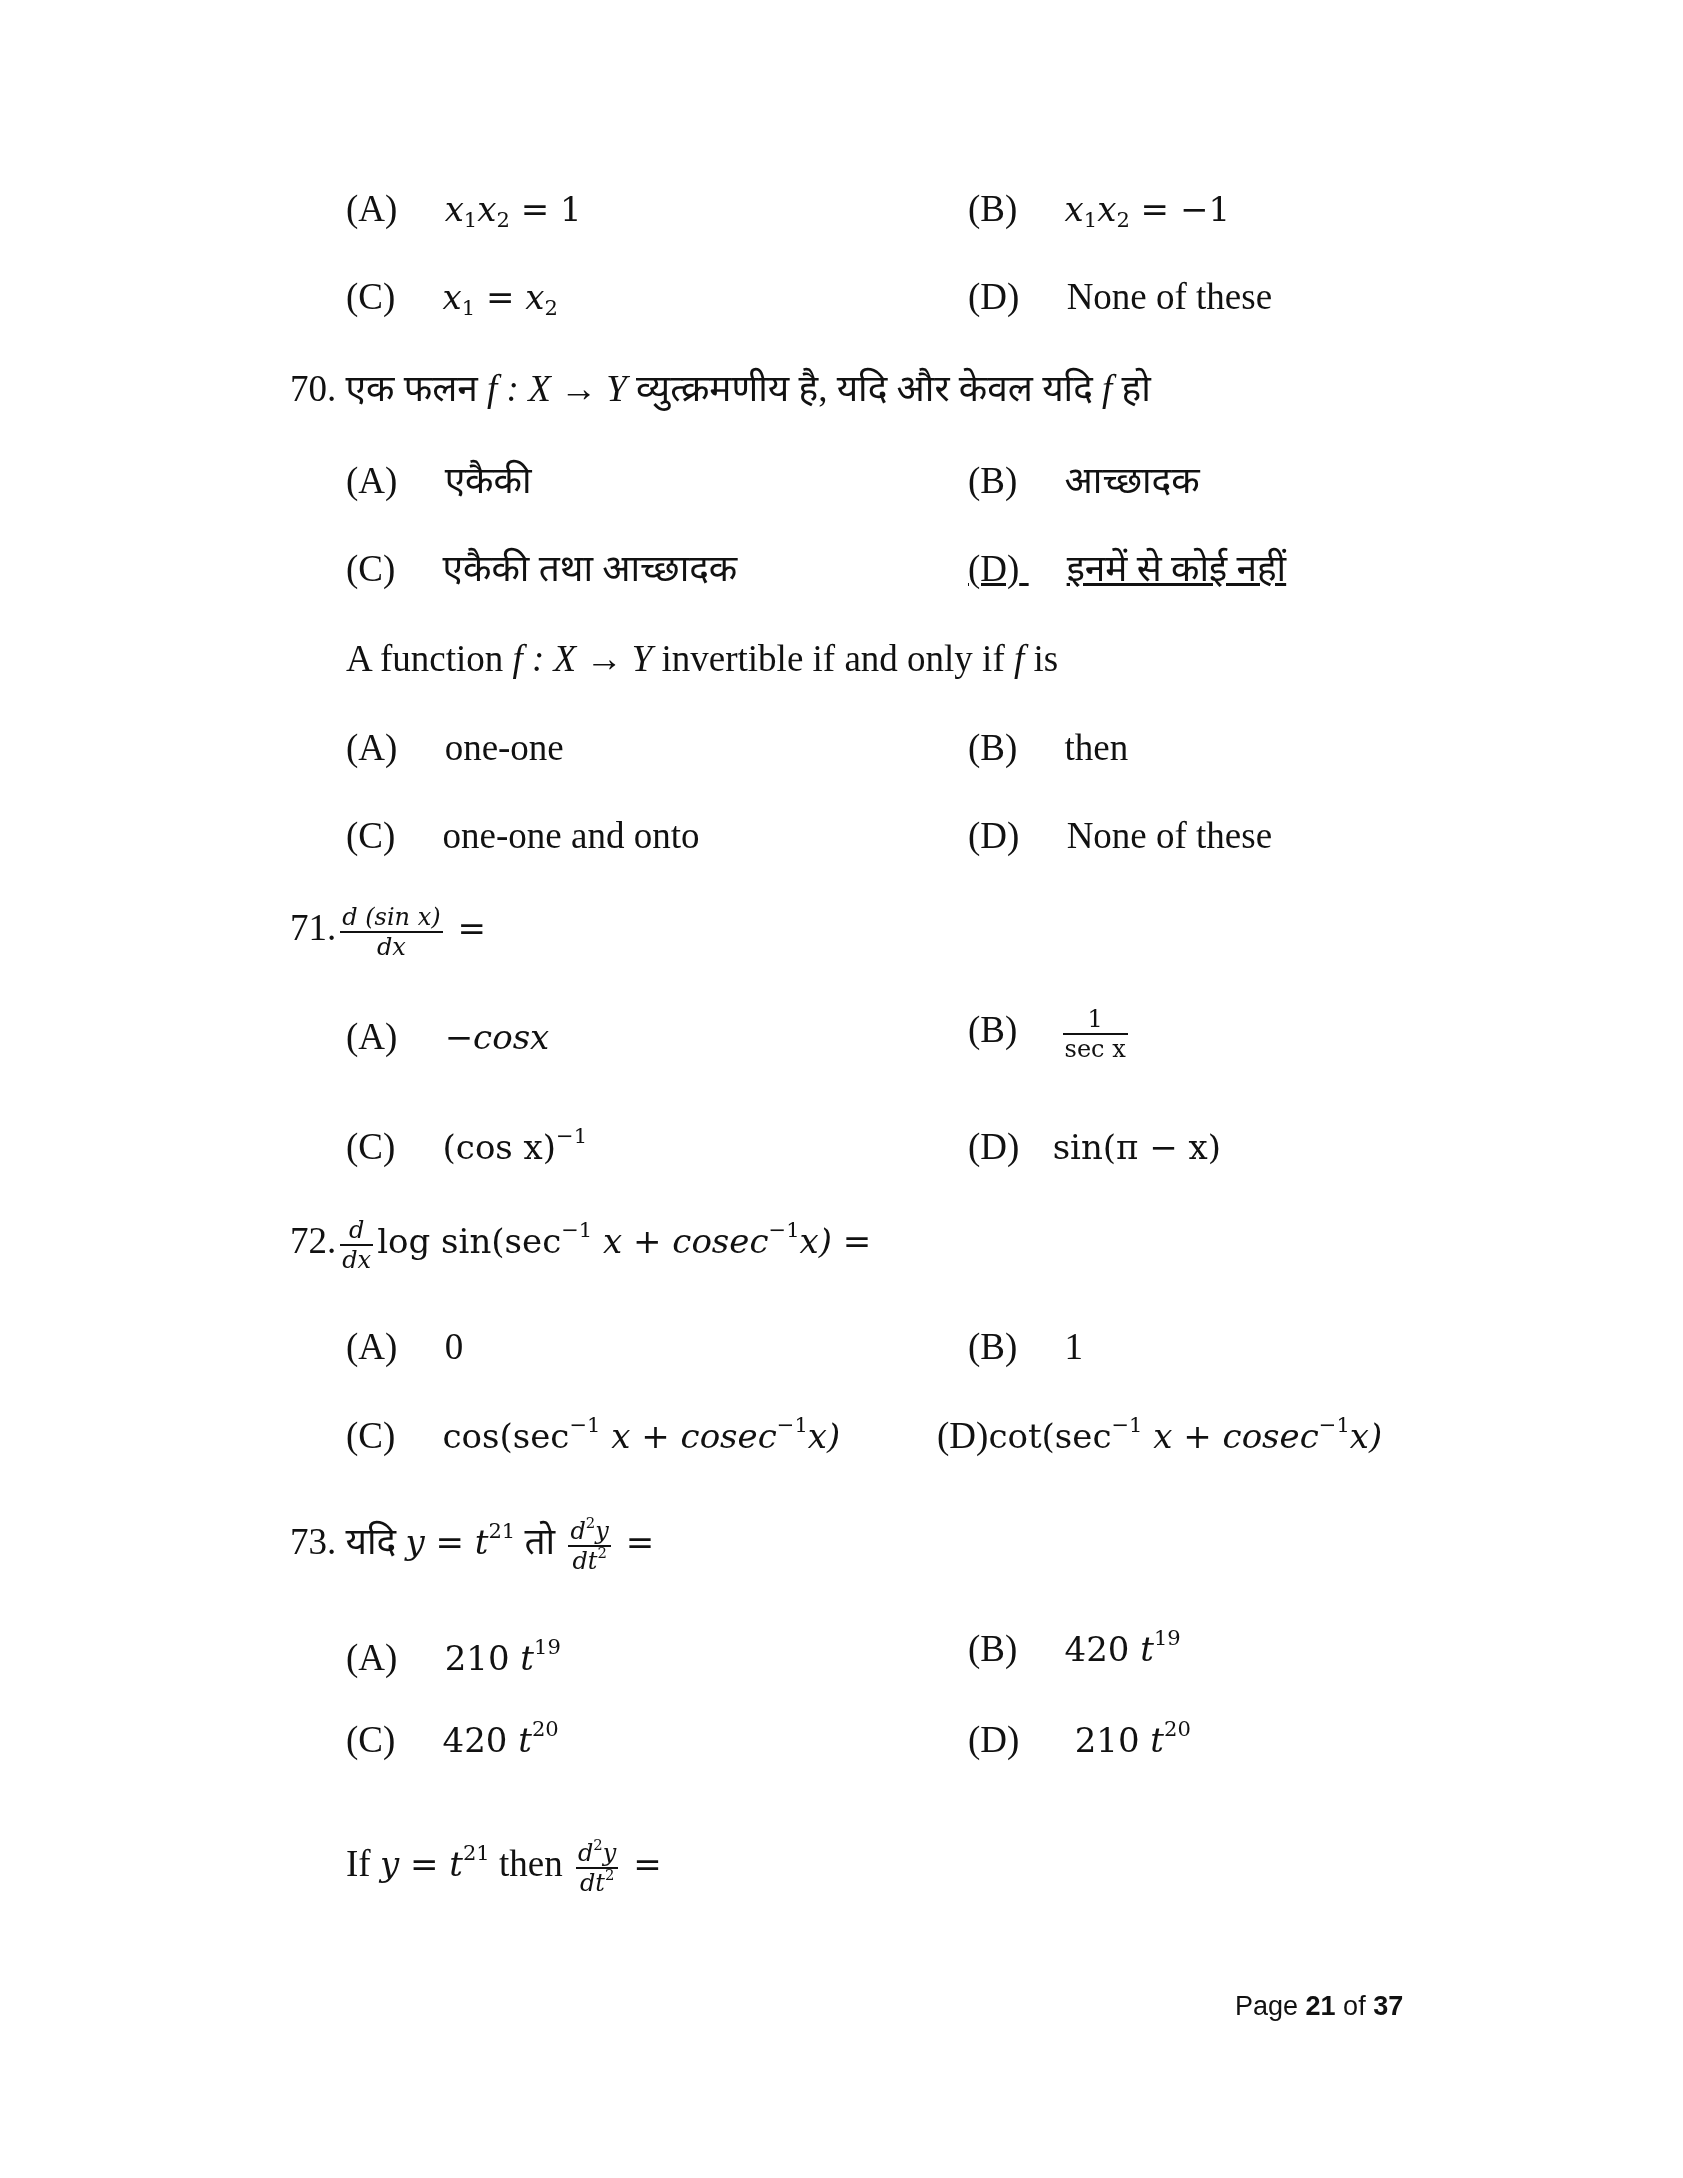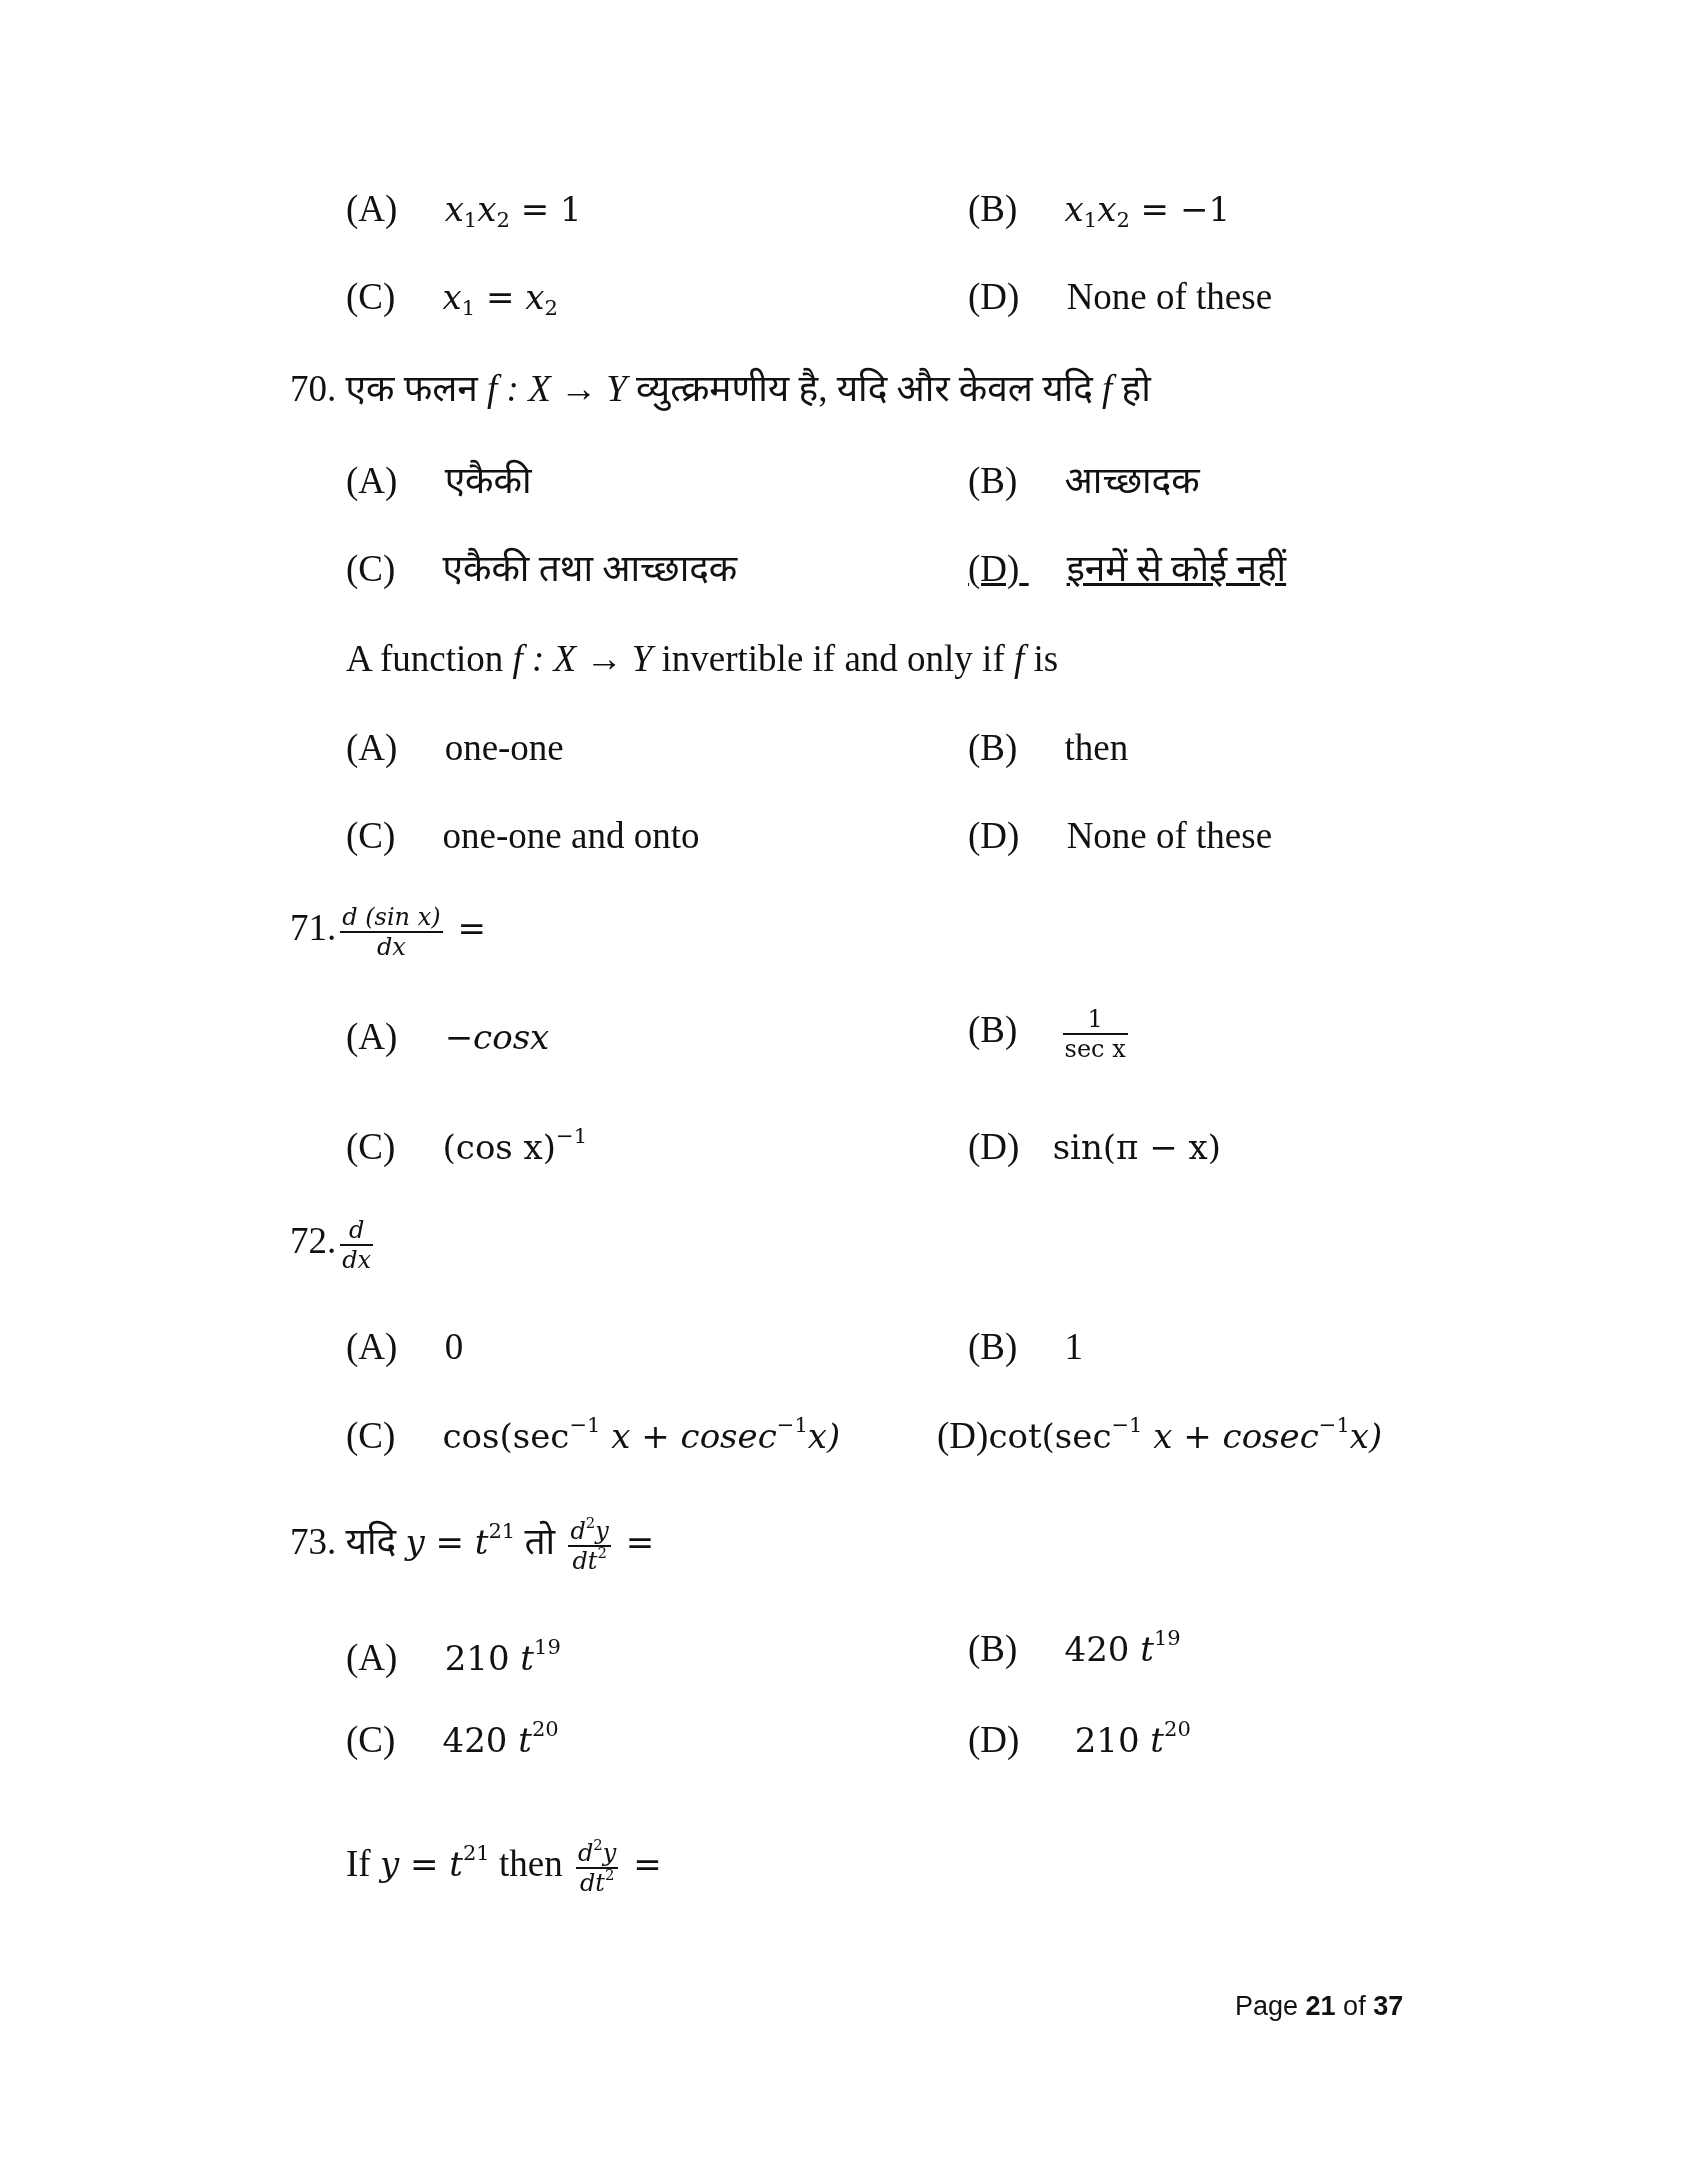--- a/index.html
+++ b/index.html
@@ -108,21 +108,21 @@
 <div class="abs line" style="left:968px; top:1125px;">
   <span class="lbl">(D)</span>
   <span class="math" style="margin-left:24px;">sin(π − x)</span>
 </div>
 
 <div class="abs line" style="left:290px; top:1216px;">
   <span>72.</span><span class="frac math">
       <span class="num mi">d</span>
       <span class="bar"></span>
       <span class="den mi">dx</span>
-    </span>
+    </span><span class="math"><span>log sin(sec</span><span class="sup">−1</span><span class="mi"> x + cosec</span><span class="sup">−1</span><span class="mi">x) =</span></span>
 </div>
 <div class="abs line" style="left:346px; top:1325px;">
   <span class="lbl">(A)</span>
   <span style="margin-left:38px;">0</span>
 </div>
 <div class="abs line" style="left:968px; top:1325px;">
   <span class="lbl">(B)</span>
   <span style="margin-left:38px;">1</span>
 </div>
 <div class="abs line" style="left:346px; top:1414px;">

